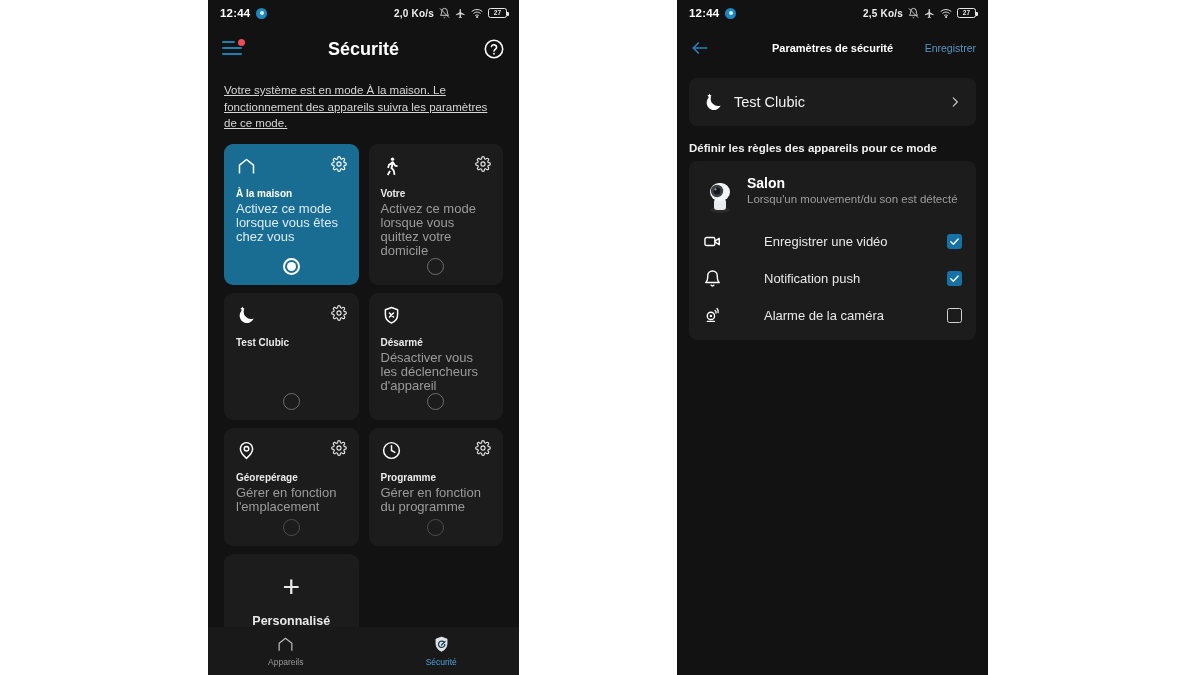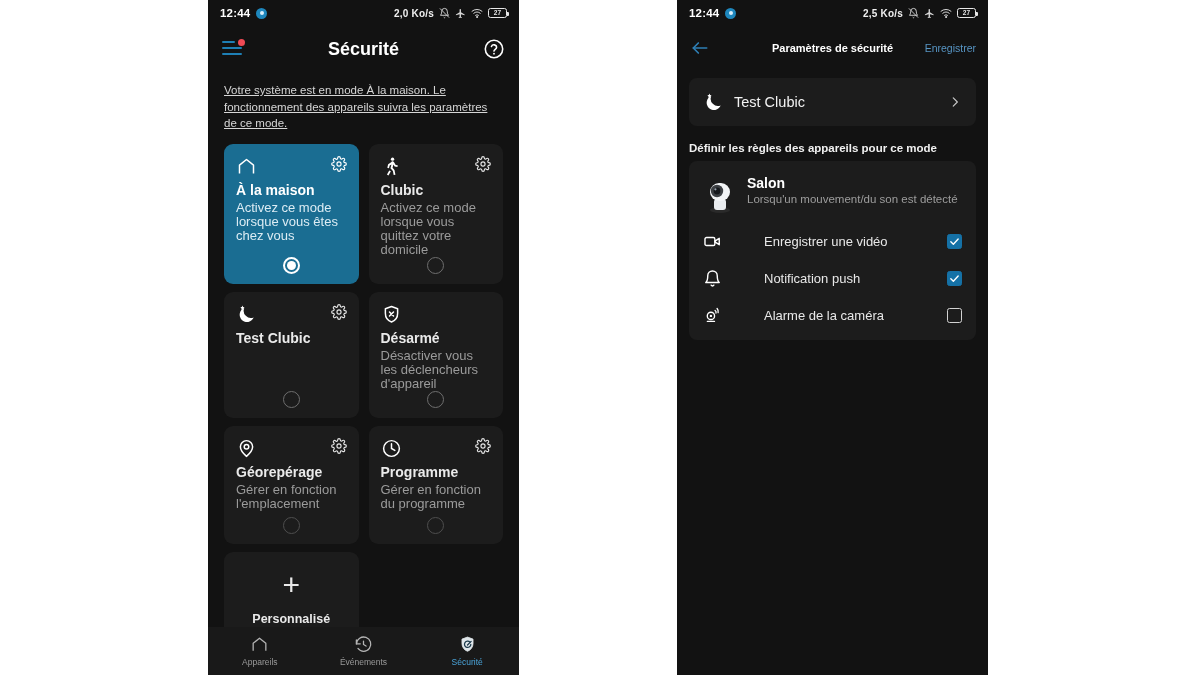--- a/index.html
+++ b/index.html
@@ -69,21 +69,21 @@
   }
 
   
   .grid { padding: 0 16px; display:grid; grid-template-columns: 1fr 1fr; gap: 8px 10px; }
   .card {
     background:#1c1c1c; border-radius:9px; padding:12px 12px 10px 12px;
     position:relative; min-height:118px; display:flex; flex-direction:column;
   }
   .card.selected { background:#1a6d92; }
   .card-top { display:flex; align-items:flex-start; justify-content:space-between; height:26px; }
-  .card-name { color:#ffffff; font-size:14px; font-weight:bold; }
+  .card-name { color:#ffffff; font-size:10px; font-weight:bold; margin-top:6px; }
   .card.dim .card-name { color:#eaeaea; }
   .card-desc { color:#9b9b9b; font-size:13px; line-height:14px; margin-top:3px; }
   .card.selected .card-desc { color:#dcecf4; }
   .radio {
     width:17px;height:17px;border-radius:50%;border:1.6px solid #6e6e6e;
     margin: auto auto 0 auto;
   }
   .radio.on {
     border:2px solid #ffffff; background:#1a6d92;
     display:flex; align-items:center; justify-content:center;
@@ -232,21 +232,21 @@
               <path d="m9.4 16.6-2.6 4.6 1.7 1 2.8-4.9z"></path>
             </svg>
           </span>
           <span class="ico">
             <svg width="16" height="16" viewBox="0 0 24 24" fill="none" stroke="#e6e6e6" stroke-width="1.7">
               <circle cx="12" cy="12" r="3.1"></circle>
               <path d="M19.4 15a1.6 1.6 0 0 0 .3 1.8l.1.1a2 2 0 1 1-2.8 2.8l-.1-.1a1.6 1.6 0 0 0-1.8-.3 1.6 1.6 0 0 0-1 1.5V21a2 2 0 1 1-4 0v-.1a1.6 1.6 0 0 0-1-1.5 1.6 1.6 0 0 0-1.8.3l-.1.1a2 2 0 1 1-2.8-2.8l.1-.1a1.6 1.6 0 0 0 .3-1.8 1.6 1.6 0 0 0-1.5-1H3a2 2 0 1 1 0-4h.1a1.6 1.6 0 0 0 1.5-1 1.6 1.6 0 0 0-.3-1.8l-.1-.1a2 2 0 1 1 2.8-2.8l.1.1a1.6 1.6 0 0 0 1.8.3H9a1.6 1.6 0 0 0 1-1.5V3a2 2 0 1 1 4 0v.1a1.6 1.6 0 0 0 1 1.5 1.6 1.6 0 0 0 1.8-.3l.1-.1a2 2 0 1 1 2.8 2.8l-.1.1a1.6 1.6 0 0 0-.3 1.8V9a1.6 1.6 0 0 0 1.5 1H21a2 2 0 1 1 0 4h-.1a1.6 1.6 0 0 0-1.5 1z"></path>
             </svg>
           </span>
         </div>
-        <div class="card-name">Clubic</div>
+        <div class="card-name">Votre</div>
         <div class="card-desc">Activez ce mode lorsque vous quittez votre domicile</div>
         <div class="radio"></div>
       </div>
 
       <div class="card dim">
         <div class="card-top">
           <span class="ico">
             <svg width="21" height="21" viewBox="0 0 24 24" fill="#ffffff">
               <path d="M20.2 15.4A8.3 8.3 0 0 1 9.4 4.6a8.3 8.3 0 1 0 10.8 10.8z"></path>
               <path d="M7.4 1.8l.7 1.6 1.7.2-1.3 1.2.35 1.7-1.45-.85-1.5.85.35-1.7L4.9 3.6l1.75-.2z"></path>
@@ -326,30 +326,20 @@
     </div>
 
     <div class="bottomnav">
       <div class="navitem">
         <span class="ico">
           <svg width="19" height="19" viewBox="0 0 24 24" fill="none" stroke="#b5b5b5" stroke-width="1.6" stroke-linejoin="round">
             <path d="M4 20V10.5L12 4l8 6.5V20"></path>
           </svg>
         </span>
         <span class="navlabel">Appareils</span>
-      </div>
-      <div class="navitem">
-        <span class="ico">
-          <svg width="19" height="19" viewBox="0 0 24 24" fill="none" stroke="#b5b5b5" stroke-width="1.6" stroke-linecap="round">
-            <path d="M3.2 11.2A9 9 0 1 1 5 17"></path>
-              <path d="M3 6.3v4.9h4.9"></path>
-              <path d="M12 7.6V12l3.2 2"></path>
-          </svg>
-        </span>
-        <span class="navlabel">Événements</span>
       </div>
       <div class="navitem active">
         <span class="ico">
           <svg width="19" height="19" viewBox="0 0 24 24" fill="#dfe6ea" stroke="#dfe6ea" stroke-width="1">
             <path d="M12 2.6 5 5.2v5.5c0 4.4 2.9 8.5 7 9.9 4.1-1.4 7-5.5 7-9.9V5.2z"></path>
             <path d="M15.2 9.1a4 4 0 1 0 1 2.6" fill="none" stroke="#1c3a4c" stroke-width="1.6" stroke-linecap="round"></path>
             <path d="M16.6 8 12 12.6" stroke="#1c3a4c" stroke-width="1.6" stroke-linecap="round"></path>
           </svg>
         </span>
         <span class="navlabel">Sécurité</span>

